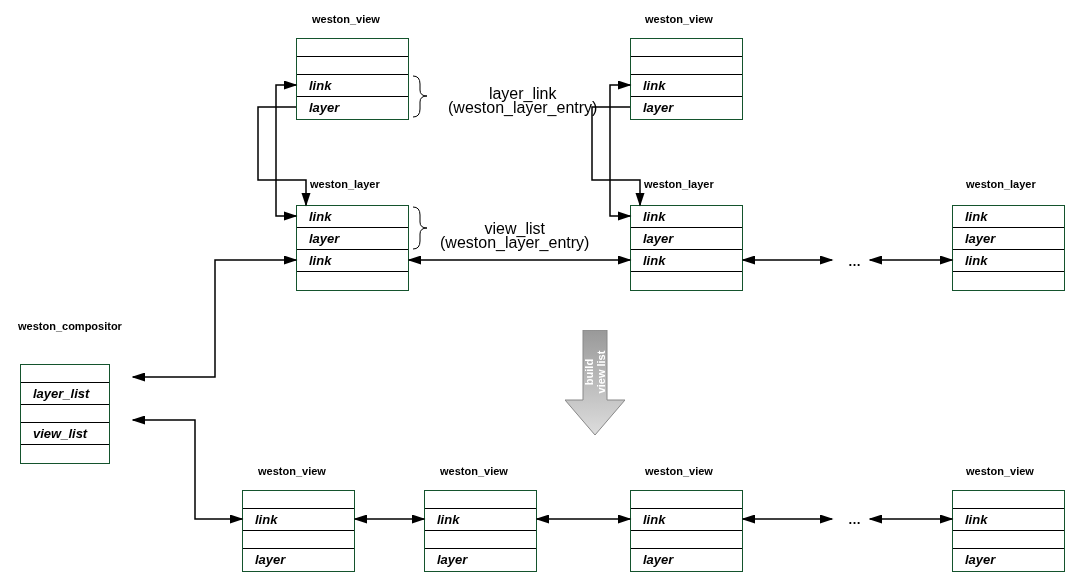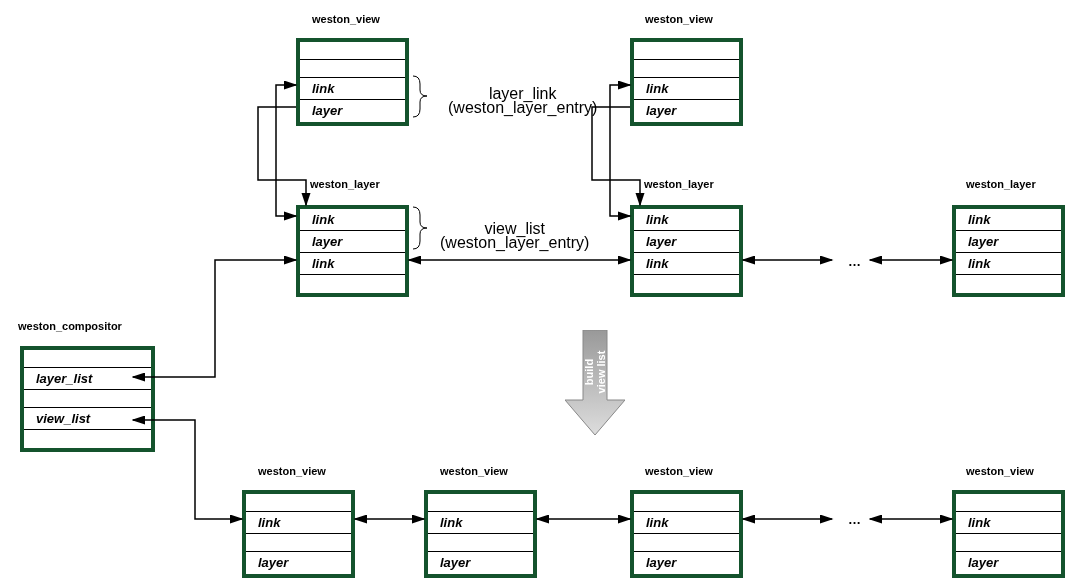--- a/index.html
+++ b/index.html
@@ -1,32 +1,32 @@
 <!DOCTYPE html>
 <html><head>
 <meta charset="utf-8">
 <style>
   * { box-sizing: border-box; margin: 0; padding: 0; }
   body { width: 1086px; height: 586px; position: relative; font-family: Arial, sans-serif; background: #fff; }
-  .box { position: absolute; border: 4px solid #14532d; background: #fff; }
+  .box { position: absolute; border: 1px solid #14532d; background: #fff; }
   .title { position: absolute; font-size: 11px; font-weight: bold; white-space: nowrap; }
   .row { height: 22px; border-bottom: 1px solid #000; padding-left: 12px; font-size: 13px; font-style: italic; font-weight: bold; line-height: 22px; }
   .row:last-child { border-bottom: none; }
   .row.empty { height: 18px; }
   .note { position: absolute; font-size: 16px; text-align: center; line-height: 14px; white-space: nowrap; }
   .ellipsis { position: absolute; font-size: 13px; font-weight: bold; }
   svg.overlay { position: absolute; top:0; left:0; width:1086px; height:586px; pointer-events:none; }
   .bigarrow { position: absolute; }
   .bigarrow-label { position: absolute; font-size: 11px; font-weight: bold; color: #fff; transform: rotate(-90deg); transform-origin: center; text-align:center; line-height:12px; white-space:nowrap; }
 </style>
 </head>
 <body>
 
 <div class="title" style="left:18px; top:320px;">weston_compositor</div>
-<div class="box" style="left:20px; top:346px; width:135px;">
+<div class="box" style="left:20px; top:364px; width:90px;">
   <div class="row empty"></div>
   <div class="row">layer_list</div>
   <div class="row empty"></div>
   <div class="row">view_list</div>
   <div class="row empty"></div>
 </div>
 
 <div class="title" style="left:312px; top:13px;">weston_view</div>
 <div class="box" style="left:296px; top:38px; width:113px;">
   <div class="row empty"></div>

